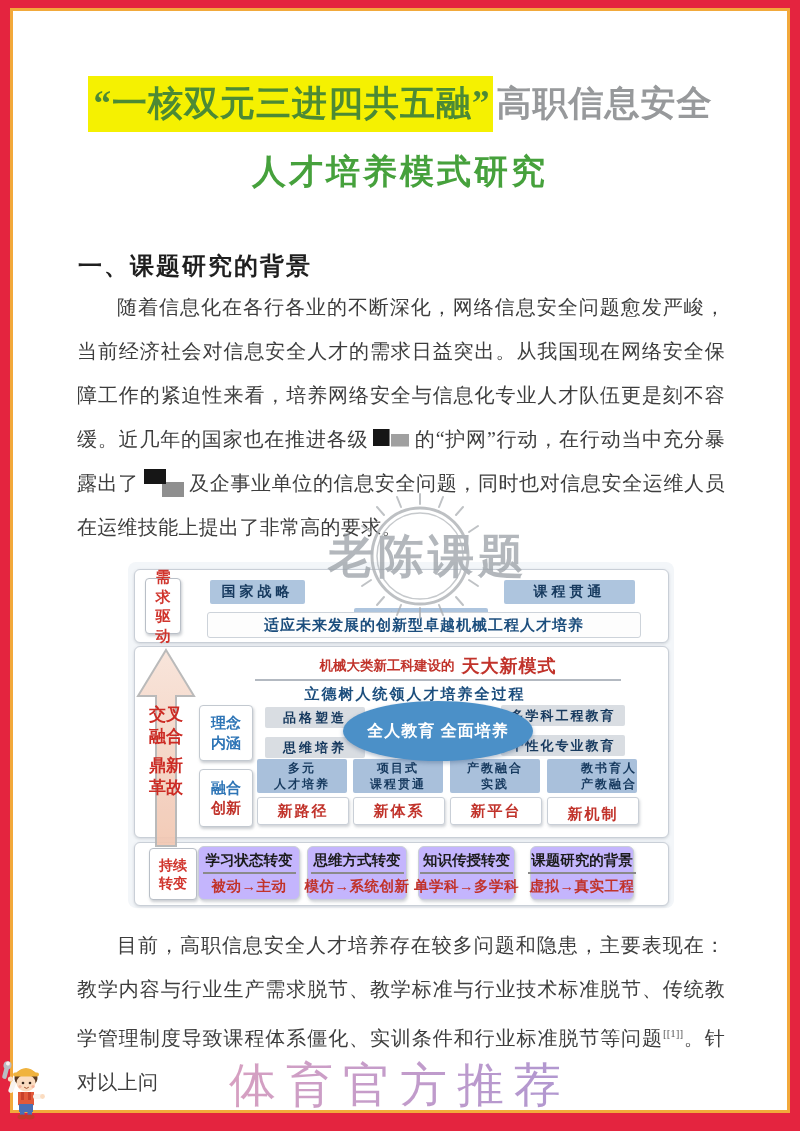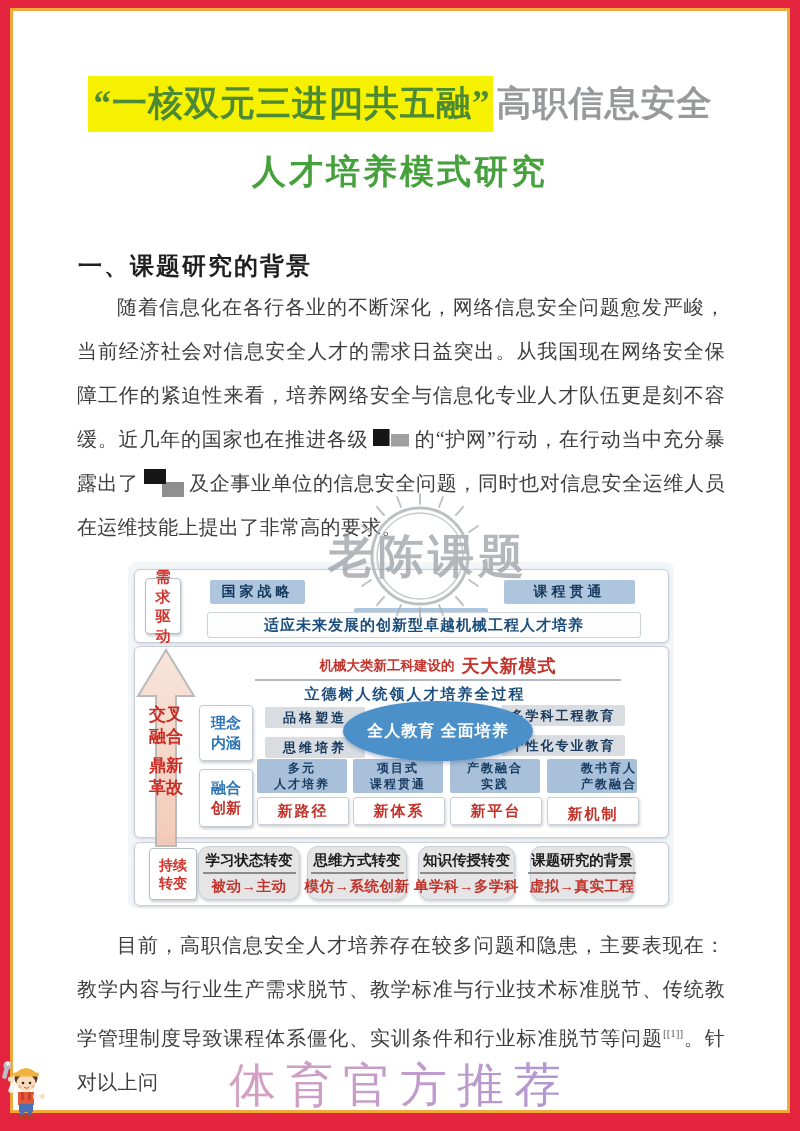--- a/index.html
+++ b/index.html
@@ -91,21 +91,21 @@
   .fb{color:#2e75b6;}
   .fr{color:#c1332b;}
 
   .colblue{position:absolute;top:112px;height:34px;background:#a9c0db;color:#16395e;font-weight:bold;font-size:12px;
            display:flex;flex-direction:column;align-items:center;justify-content:center;line-height:1.35;border-radius:2px;letter-spacing:2px;}
   .coltag{position:absolute;top:150px;height:26px;background:#fff;border:1px solid #c9cfd7;border-radius:3px;color:#c1332b;
           font-weight:bold;font-size:15px;display:flex;align-items:center;justify-content:center;letter-spacing:2px;
           box-shadow:1px 2px 3px rgba(120,130,140,.35);}
   .cp1{left:122px;width:90px;} .cp2{left:218px;width:90px;} .cp3{left:315px;width:90px;} .cp4{left:412px;width:90px;align-items:flex-end;}
 
-  .chg{position:absolute;top:3px;height:54px;background:#e5e5e5;border:1px solid #c9cfd7;border-radius:11px;
+  .chg{position:absolute;top:3px;height:54px;background:#c4b5fd;border:1px solid #c9cfd7;border-radius:6px;
        box-shadow:1px 2px 3px rgba(120,130,140,.35);display:flex;flex-direction:column;align-items:center;justify-content:space-evenly;box-sizing:border-box;}
   .i1{left:63px;width:102px;} .i2{left:172px;width:100px;} .i3{left:283px;width:97px;} .i4{left:395px;width:104px;}
   .chg-t{font-size:14.5px;font-weight:bold;color:#1b1b1b;border-bottom:2px solid #8a8a8a;padding:1px 3px 2px;white-space:nowrap;}
   .chg-v{font-size:14.5px;font-weight:bold;color:#c1332b;letter-spacing:.5px;white-space:nowrap;}
 
   
   .promo{position:absolute;top:1054px;left:0;width:100%;text-align:center;font-size:47px;letter-spacing:10px;font-weight:normal;
          background:linear-gradient(90deg,#eaa3b6 8%,#c79dc9 45%,#9e92d6 92%);
          -webkit-background-clip:text;background-clip:text;color:transparent;z-index:40;}
   .mascot{position:absolute;left:0px;top:1058px;width:48px;height:62px;z-index:55;}

